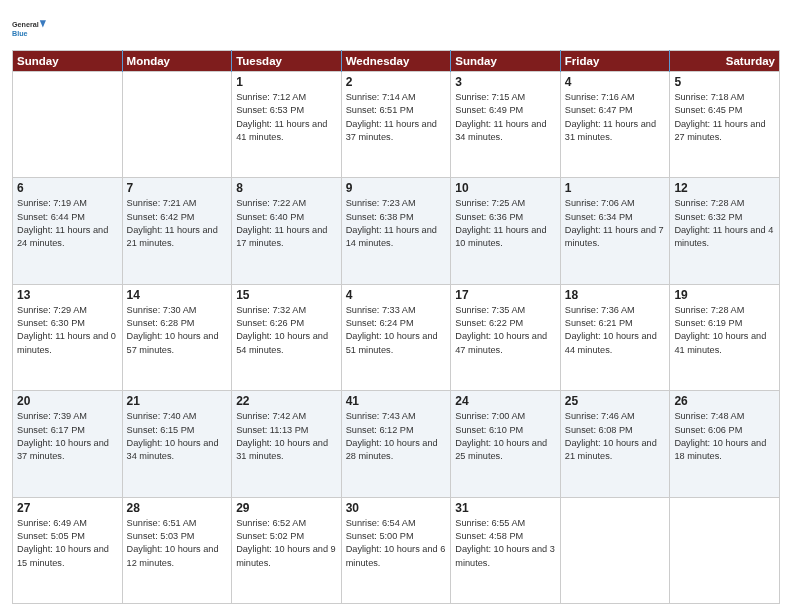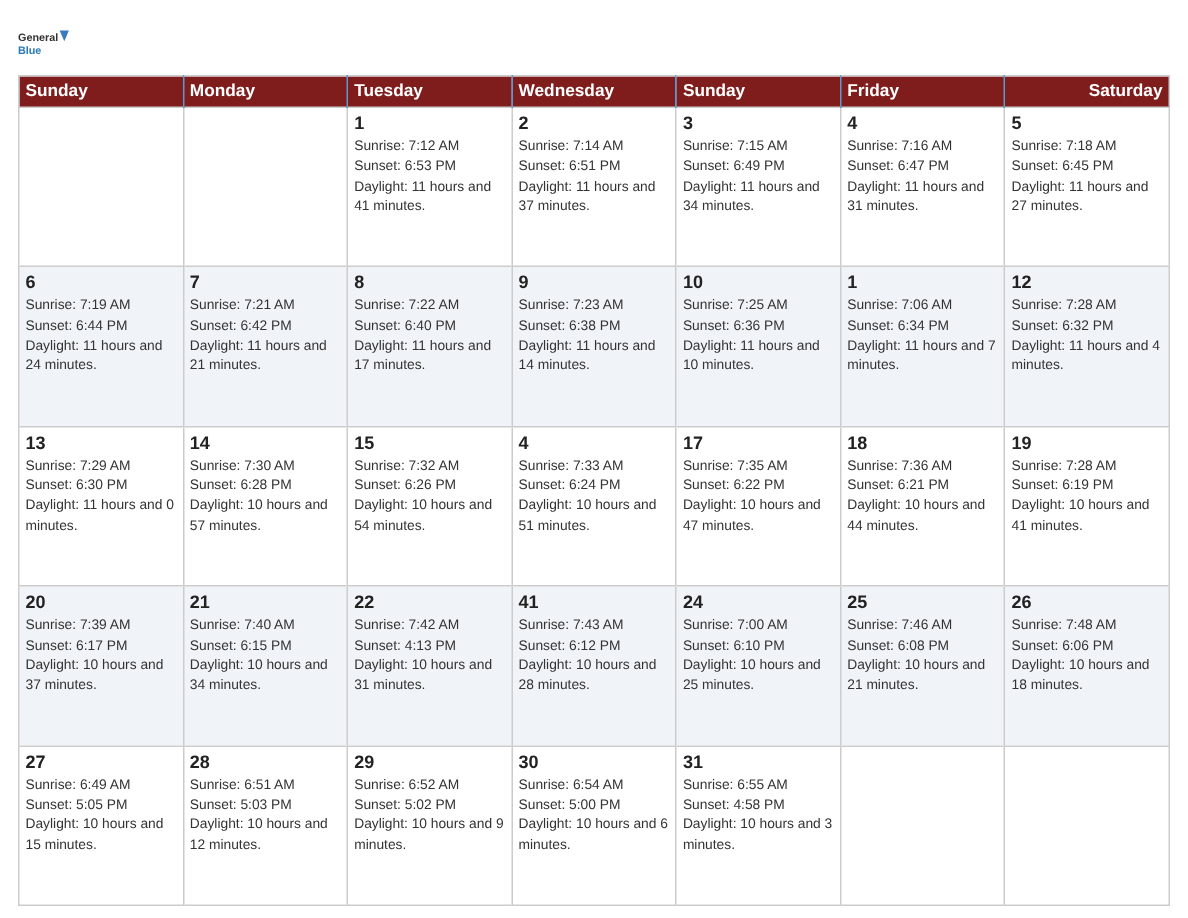--- a/index.html
+++ b/index.html
@@ -255,21 +255,21 @@
           </td>
           <td>
             <span class="day-number">21</span>
             <div class="day-info">Sunrise: 7:40 AM
 Sunset: 6:15 PM
 Daylight: 10 hours and 34 minutes.</div>
           </td>
           <td>
             <span class="day-number">22</span>
             <div class="day-info">Sunrise: 7:42 AM
-Sunset: 4:13 PM
+Sunset: 11:13 PM
 Daylight: 10 hours and 31 minutes.</div>
           </td>
           <td>
             <span class="day-number">41</span>
             <div class="day-info">Sunrise: 7:43 AM
 Sunset: 6:12 PM
 Daylight: 10 hours and 28 minutes.</div>
           </td>
           <td>
             <span class="day-number">24</span>

